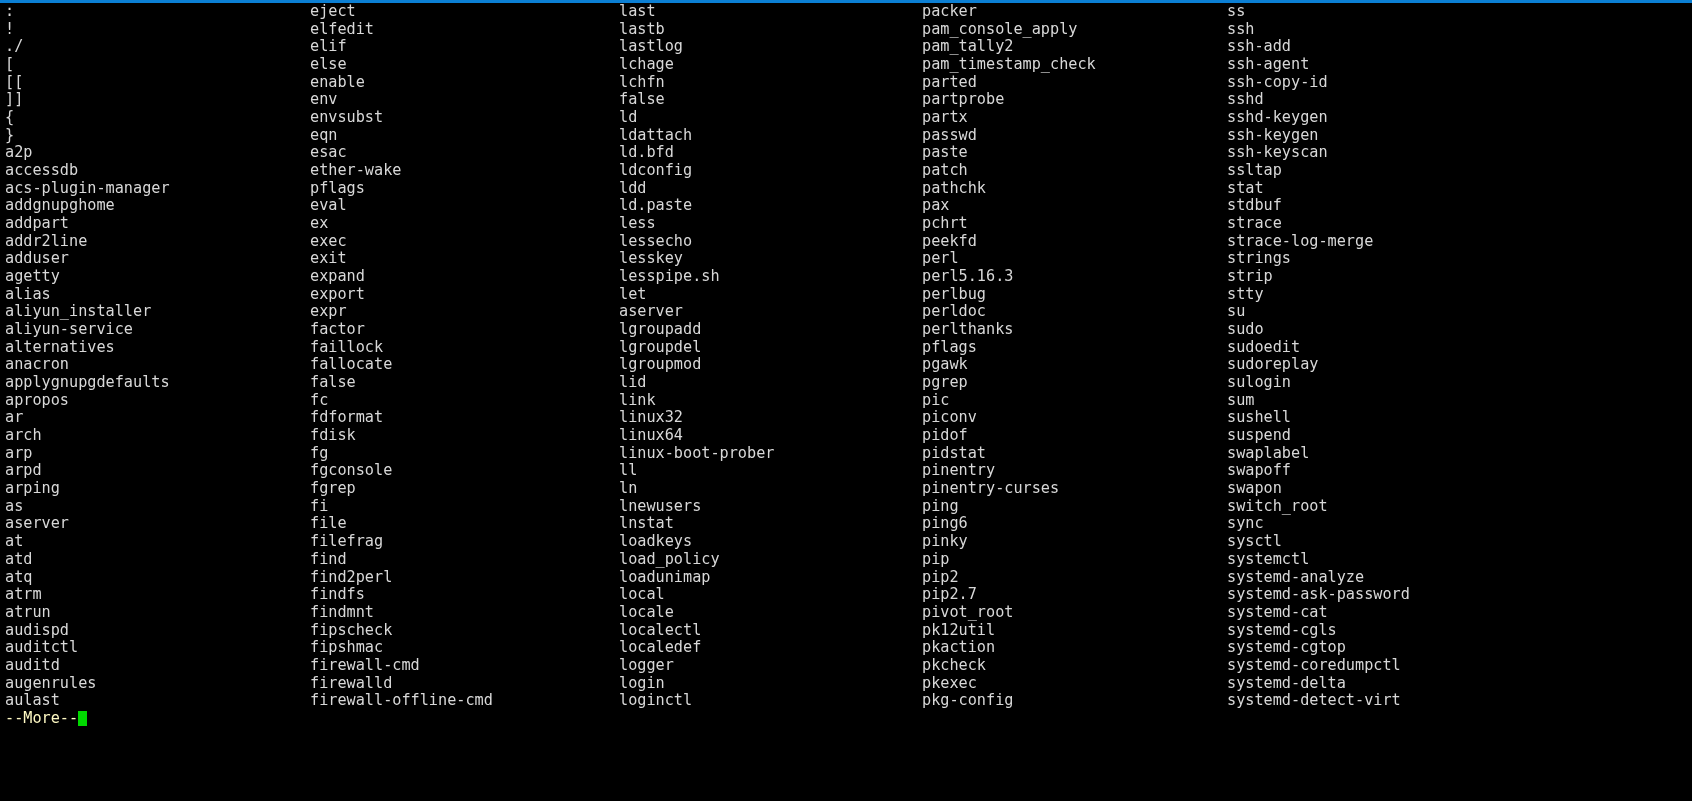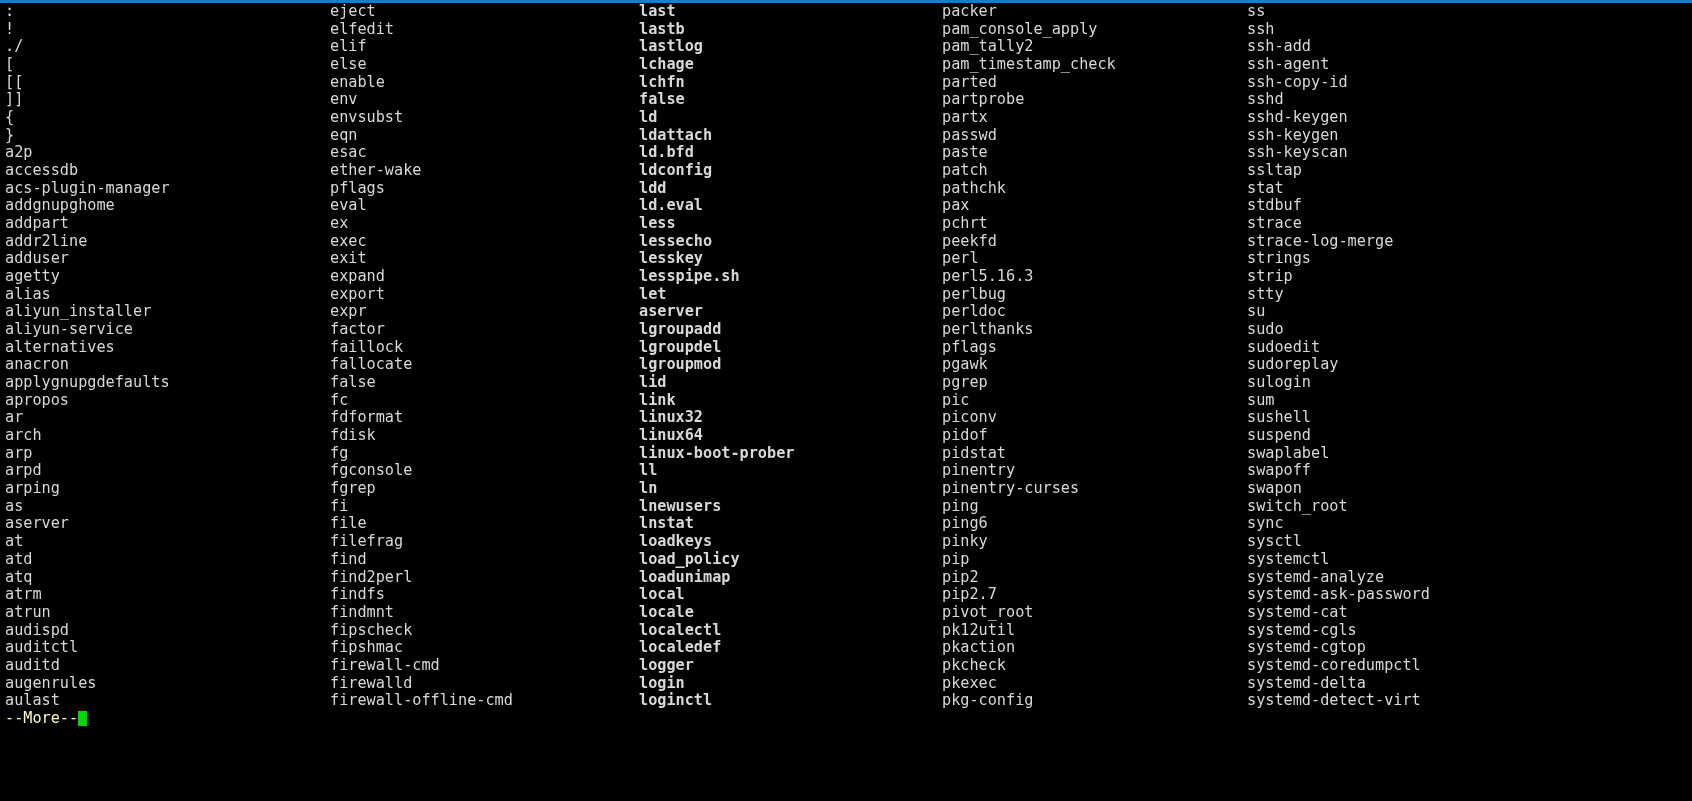--- a/index.html
+++ b/index.html
@@ -32,22 +32,22 @@
     display: flex;
     flex-direction: row;
     align-items: flex-start;
   }
   .term-col {
     display: flex;
     flex-direction: column;
     flex: 0 0 auto;
   }
   .term-col.c0 { width: 300px; padding-left: 5px; }
-  .term-col.c1 { width: 302px; padding-left: 5px; margin-left: 20px; }
-  .term-col.c2 { width: 298px; padding-left: 7px; font-weight: bold; }
+  .term-col.c1 { width: 302px; padding-left: 5px; }
+  .term-col.c2 { width: 298px; padding-left: 7px; }
   .term-col.c3 { width: 300px; padding-left: 5px; }
   .term-col.c4 { width: 487px; padding-left: 5px; }
 
   .term-line {
     font-size: 15.2px;
     line-height: 17.68px;
     height: 17.68px;
     color: #d8d8d8;
     white-space: pre;
     letter-spacing: 0px;
@@ -159,21 +159,21 @@
         <div class="term-line">lastb</div>
         <div class="term-line">lastlog</div>
         <div class="term-line">lchage</div>
         <div class="term-line">lchfn</div>
         <div class="term-line">false</div>
         <div class="term-line">ld</div>
         <div class="term-line">ldattach</div>
         <div class="term-line">ld.bfd</div>
         <div class="term-line">ldconfig</div>
         <div class="term-line">ldd</div>
-        <div class="term-line">ld.eval</div>
+        <div class="term-line">ld.paste</div>
         <div class="term-line">less</div>
         <div class="term-line">lessecho</div>
         <div class="term-line">lesskey</div>
         <div class="term-line">lesspipe.sh</div>
         <div class="term-line">let</div>
         <div class="term-line">aserver</div>
         <div class="term-line">lgroupadd</div>
         <div class="term-line">lgroupdel</div>
         <div class="term-line">lgroupmod</div>
         <div class="term-line">lid</div>

